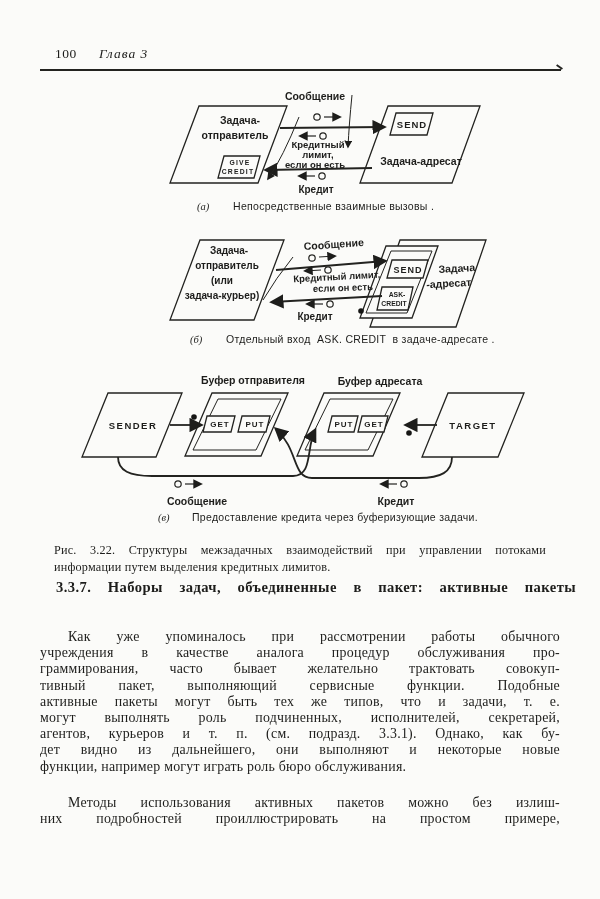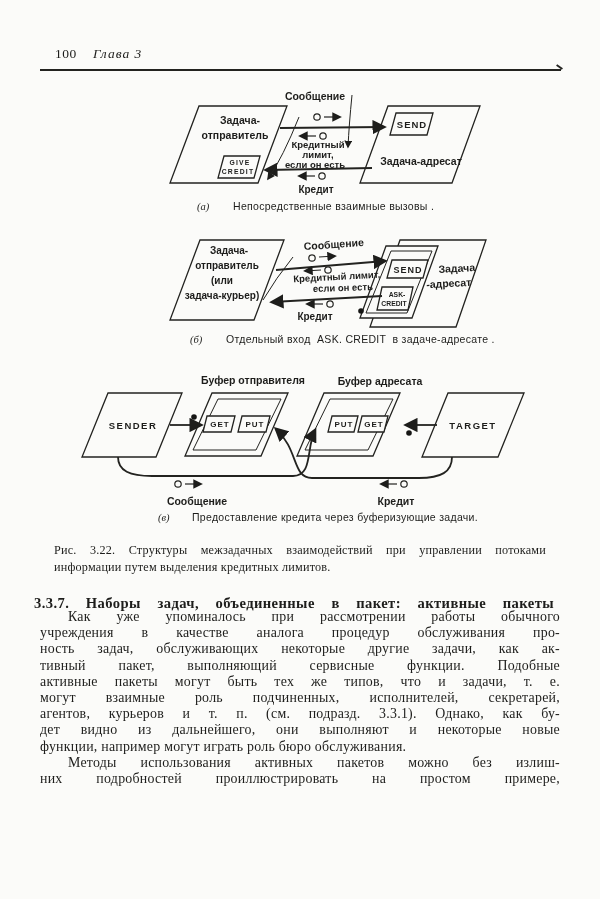--- a/index.html
+++ b/index.html
@@ -4,45 +4,45 @@
 <style>
   html,body{margin:0;padding:0;background:#e8e8e6;}
   .page{
     position:relative;width:600px;height:899px;margin:0 auto;
     background:#fbfbf9;color:#1d1d1b;overflow:hidden;
     font-family:"Liberation Serif", serif;
   }
   
   .hdr{position:absolute;top:46px;left:55px;height:18px;font-size:13.5px;letter-spacing:.5px;}
   .hdr .pnum{display:inline-block;min-width:34px;}
-  .hdr .chap{font-style:italic;letter-spacing:1px;text-align:right;}
+  .hdr .chap{font-style:italic;margin-left:6px;letter-spacing:1px;text-align:right;}
   .hrule{position:absolute;top:69px;left:40px;width:521px;height:2px;background:#232320;}
   .hrule-tick{position:absolute;top:66px;left:556px;width:7px;height:2px;background:#232320;transform:rotate(35deg);}
   
   .dgm{position:absolute;left:0;}
   svg text{font-family:"Liberation Sans", sans-serif;fill:#1d1d1b;}
   svg .lbl{font-weight:600;}
   svg .cap{font-size:10.5px;letter-spacing:.3px;}
   svg .caplet{font-size:10.5px;font-style:italic;font-family:"Liberation Serif",serif;}
   svg .shape{fill:#fbfbf9;stroke:#232320;stroke-width:1.3;}
   svg .thin{fill:none;stroke:#232320;stroke-width:1;}
   svg .arrow{fill:none;stroke:#232320;stroke-width:1.8;}
   svg .tok{fill:none;stroke:#232320;stroke-width:1.2;}
   svg .tokc{fill:#fbfbf9;stroke:#232320;stroke-width:1.2;}
   svg .dot{fill:#161614;stroke:none;}
   
   .figcap{position:absolute;top:542px;left:54px;width:492px;font-size:12.2px;line-height:16.5px;letter-spacing:.2px;}
   .figcap .j{text-align:justify;text-align-last:justify;}
   
-  .heading{position:absolute;top:579px;left:34px;width:520px;font-size:14.6px;font-weight:bold;
-    letter-spacing:.4px;text-align:justify;text-align-last:justify;margin-top:16px;}
+  .heading{position:absolute;top:579px;left:56px;width:520px;font-size:14.6px;font-weight:bold;
+    letter-spacing:.4px;text-align:justify;text-align-last:justify;}
   
   .bodytxt{position:absolute;top:609px;left:40px;width:520px;font-size:13.9px;line-height:16.2px;letter-spacing:.25px;}
   .bline{text-align:justify;text-align-last:justify;white-space:normal;}
-  .bline.first{text-indent:28px;}
+  .bline.first{text-indent:28px;margin-top:20px;}
   .bline.endpara{text-align-last:left;}
 </style>
 </head>
 <body>
 
 <div class="page">
 
   <div class="hdr">
     <span class="pnum">100</span>
     <span class="chap">Глава 3</span>
@@ -204,24 +204,24 @@
   <div class="figcap">
     <div class="j">Рис. 3.22. Структуры межзадачных взаимодействий при управлении потоками</div>
     <div>информации путем выделения кредитных лимитов.</div>
   </div>
 
   <div class="heading">3.3.7. Наборы задач, объединенные в пакет: активные пакеты</div>
 
   <div class="bodytxt">
     <div class="bline first">Как уже упоминалось при рассмотрении работы обычного</div>
     <div class="bline">учреждения в качестве аналога процедур обслуживания про-</div>
-    <div class="bline">ность задач, обслуживающих некоторые другие задачи, как ак-</div>
+    <div class="bline">граммирования, часто бывает желательно трактовать совокуп-</div>
     <div class="bline">тивный пакет, выполняющий сервисные функции. Подобные</div>
     <div class="bline">активные пакеты могут быть тех же типов, что и задачи, т. е.</div>
-    <div class="bline">могут взаимные роль подчиненных, исполнителей, секретарей,</div>
+    <div class="bline">могут выполнять роль подчиненных, исполнителей, секретарей,</div>
     <div class="bline">агентов, курьеров и т. п. (см. подразд. 3.3.1). Однако, как бу-</div>
     <div class="bline">дет видно из дальнейшего, они выполняют и некоторые новые</div>
     <div class="bline endpara">функции, например могут играть роль бюро обслуживания.</div>
     <div class="bline first">Методы использования активных пакетов можно без излиш-</div>
     <div class="bline">них подробностей проиллюстрировать на простом примере,</div>
   </div>
 
 </div>
 
 </body></html>

